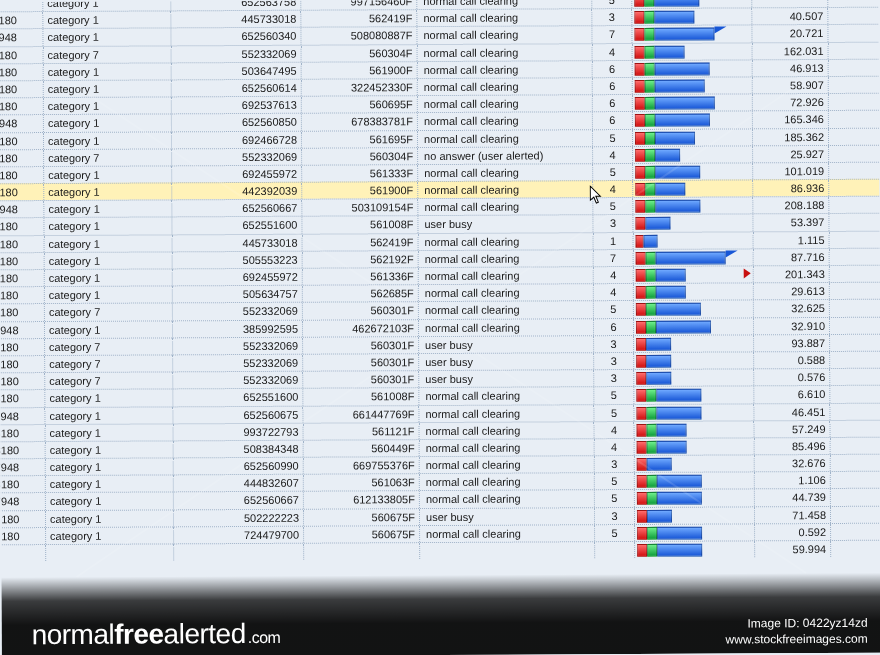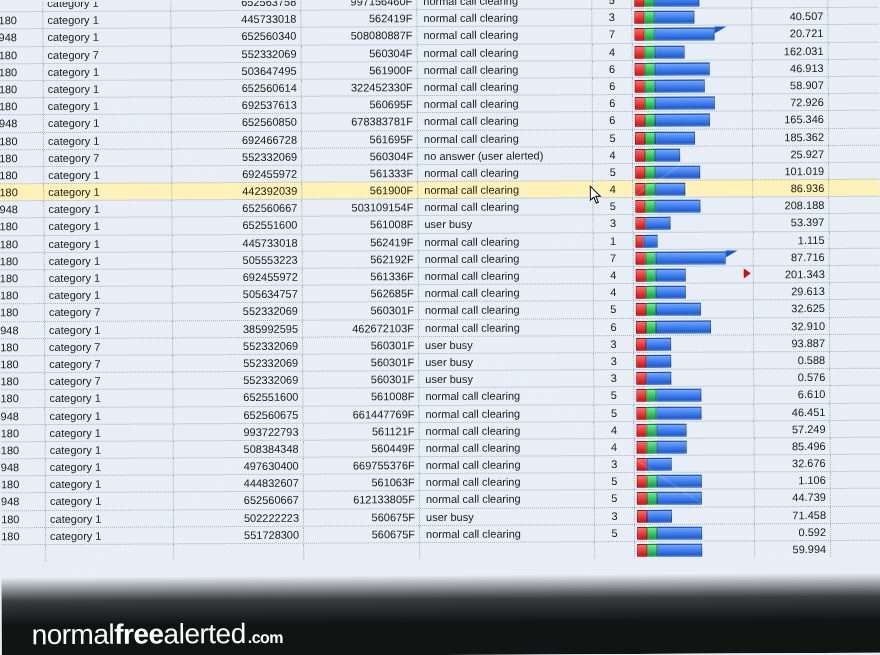--- a/index.html
+++ b/index.html
@@ -121,21 +121,21 @@
     align-items: flex-end;
     justify-content: space-between;
     padding: 0 14px 0 30px;
   }
   .wm-brand {
     font-size: 28px;
     font-weight: 300;
     letter-spacing: -0.5px;
   }
   .wm-brand b { font-weight: 800; }
-  .wm-brand .dom { font-size: 16px; font-weight: 700; margin-left: 2px; }
+  .wm-brand .dom { font-size: 16px; font-weight: 400; margin-left: 2px; }
   .wm-right {
     text-align: right;
     font-size: 12px;
     line-height: 16px;
   }
   .wm-cross-a, .wm-cross-b {
     position: absolute;
     left: 0; top: 50%;
     width: 100%;
     height: 2px;
@@ -607,21 +607,21 @@
             <div class="seg green" style="width: 10px;"></div>
             <div class="seg blue" style="width: 30px;"></div>
           </div>
         </div>
         <div class="cell c-val">85.496</div>
         <div class="cell c-trail"></div>
       </div>
       <div class="row">
         <div class="cell c-ext">7948</div>
         <div class="cell c-cat">category 1</div>
-        <div class="cell c-numa">497630400</div>
+        <div class="cell c-numa">652560990</div>
         <div class="cell c-numb">669755376F</div>
         <div class="cell c-cause">normal call clearing</div>
         <div class="cell c-n">3</div>
         <div class="cell c-bars">
           <div class="bars">
             <div class="seg red" style="width: 10px;"></div>
             <div class="seg blue" style="width: 25px;"></div>
           </div>
         </div>
         <div class="cell c-val">32.676</div>
@@ -673,21 +673,21 @@
             <div class="seg red" style="width: 10px;"></div>
             <div class="seg blue" style="width: 25px;"></div>
           </div>
         </div>
         <div class="cell c-val">71.458</div>
         <div class="cell c-trail"></div>
       </div>
       <div class="row">
         <div class="cell c-ext">8180</div>
         <div class="cell c-cat">category 1</div>
-        <div class="cell c-numa">551728300</div>
+        <div class="cell c-numa">724479700</div>
         <div class="cell c-numb">560675F</div>
         <div class="cell c-cause">normal call clearing</div>
         <div class="cell c-n">5</div>
         <div class="cell c-bars">
           <div class="bars">
             <div class="seg red" style="width: 10px;"></div>
             <div class="seg green" style="width: 10px;"></div>
             <div class="seg blue" style="width: 45px;"></div>
           </div>
         </div>
@@ -716,16 +716,18 @@
   <svg class="cursor" viewBox="0 0 14 20">
     <path d="M1 1 L1 15 L4.5 12 L7 18 L9 17 L6.5 11 L11 11 Z" fill="#fff" stroke="#000" stroke-width="1"></path>
   </svg>
 
   <div class="watermark-band">
     <div class="wm-inner">
       <div class="wm-brand">
         <span>normal</span><b>free</b><span>alerted</span><span class="dom">.com</span>
       </div>
       <div class="wm-right">
+        <div><span>Image ID:</span> <span>0422yz14zd</span></div>
+        <div>www.stockfreeimages.com</div>
       </div>
     </div>
   </div>
 </div>
 
 </body></html>

